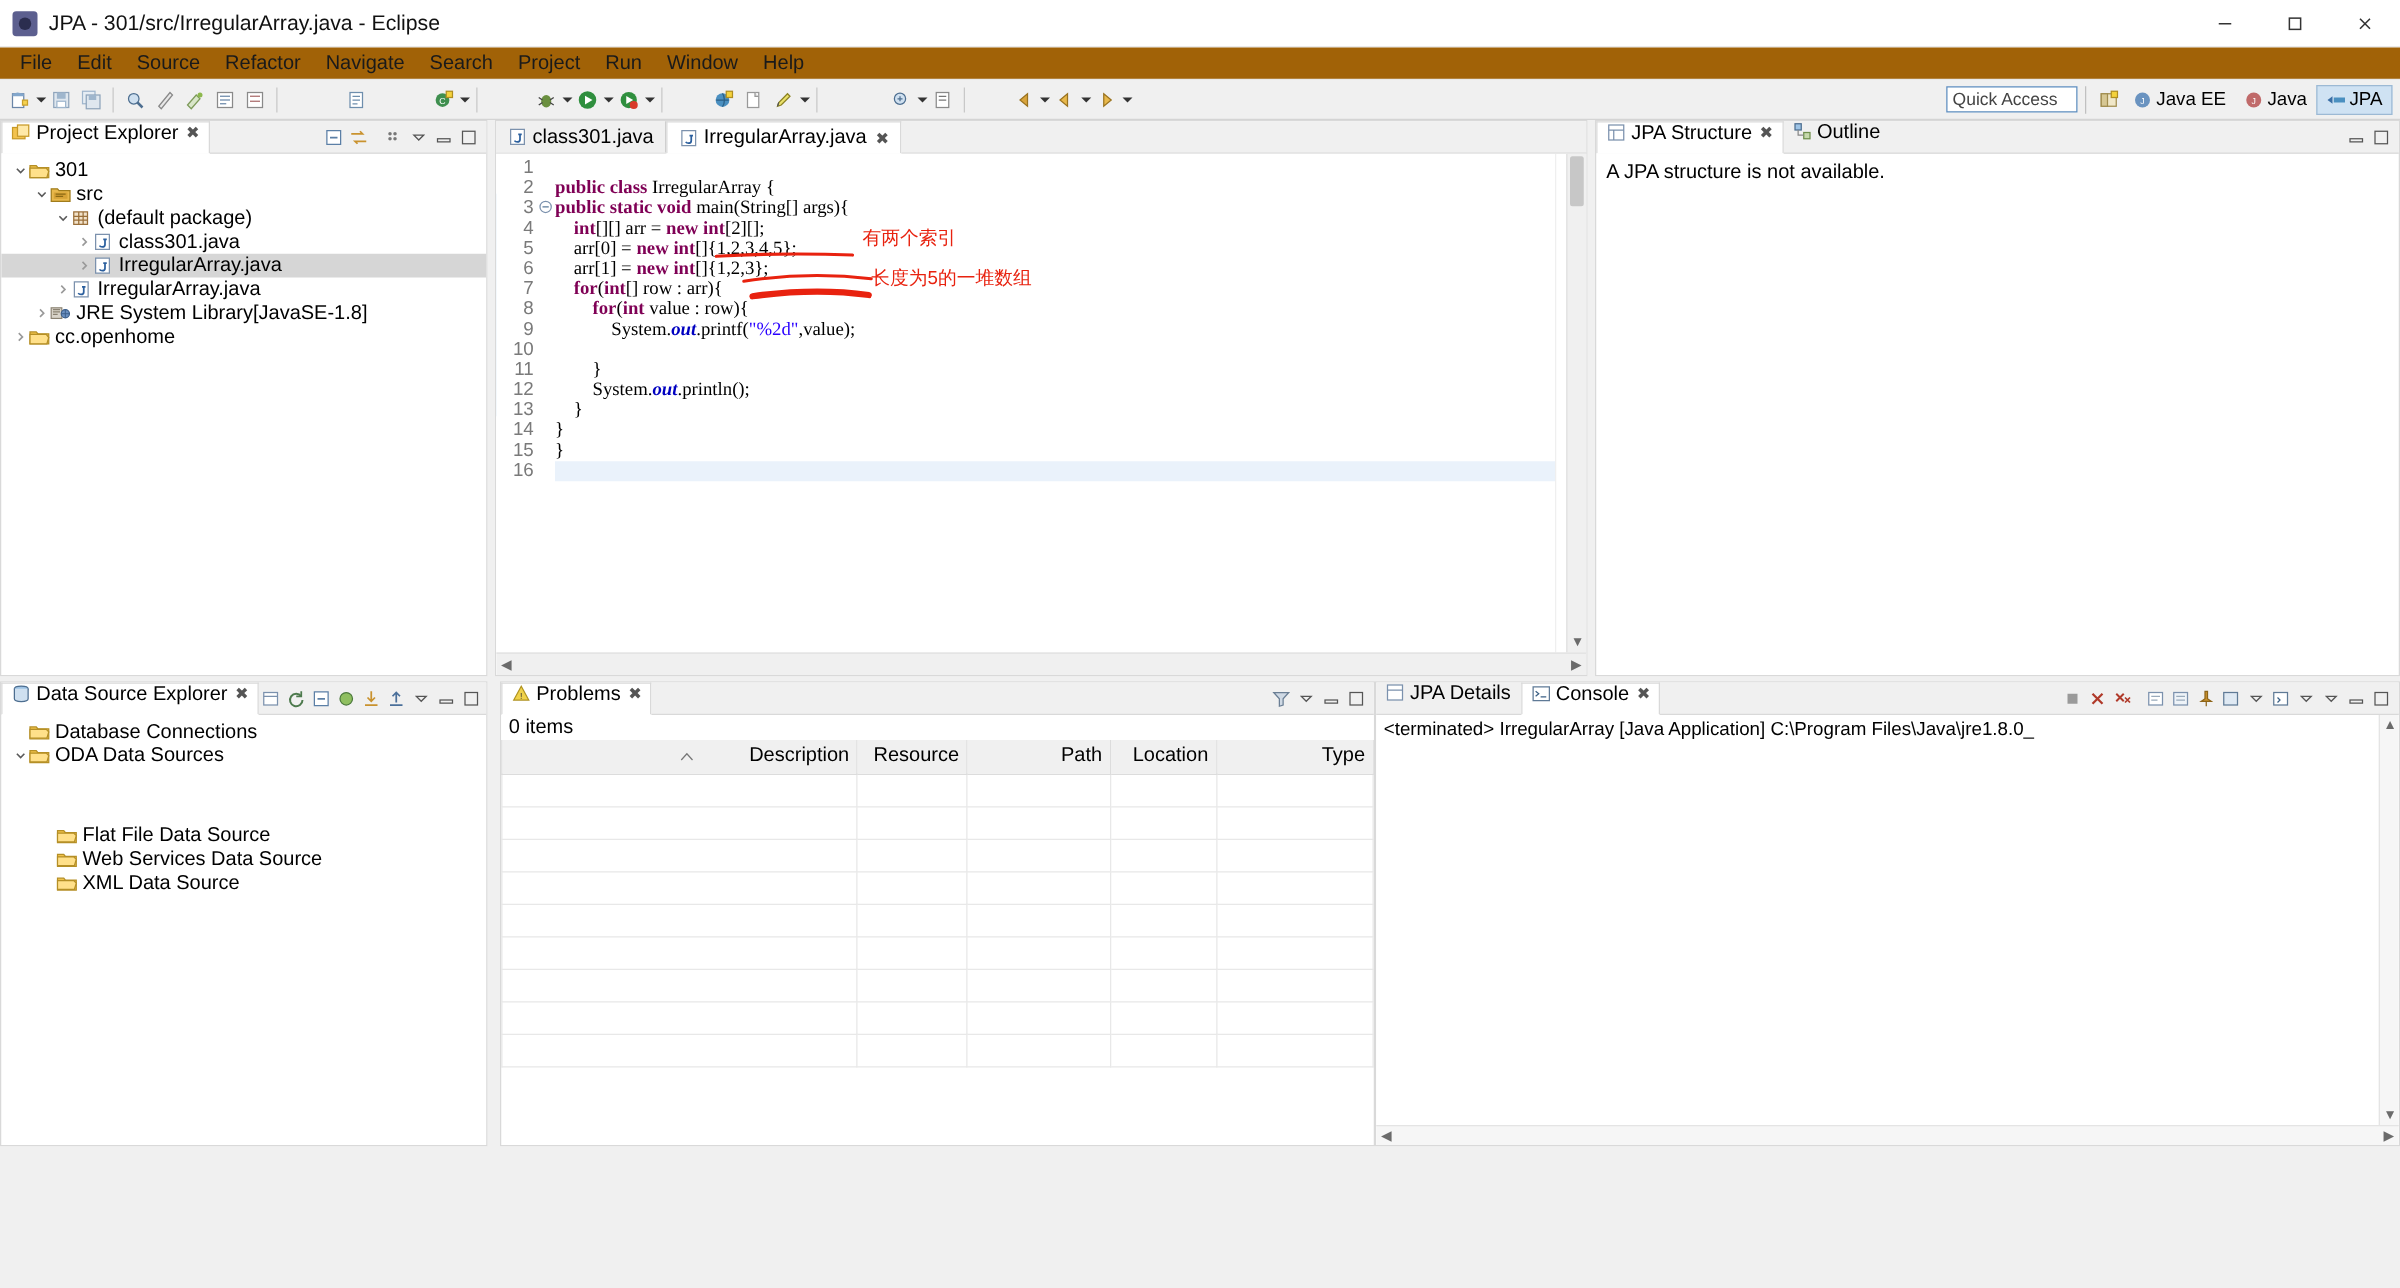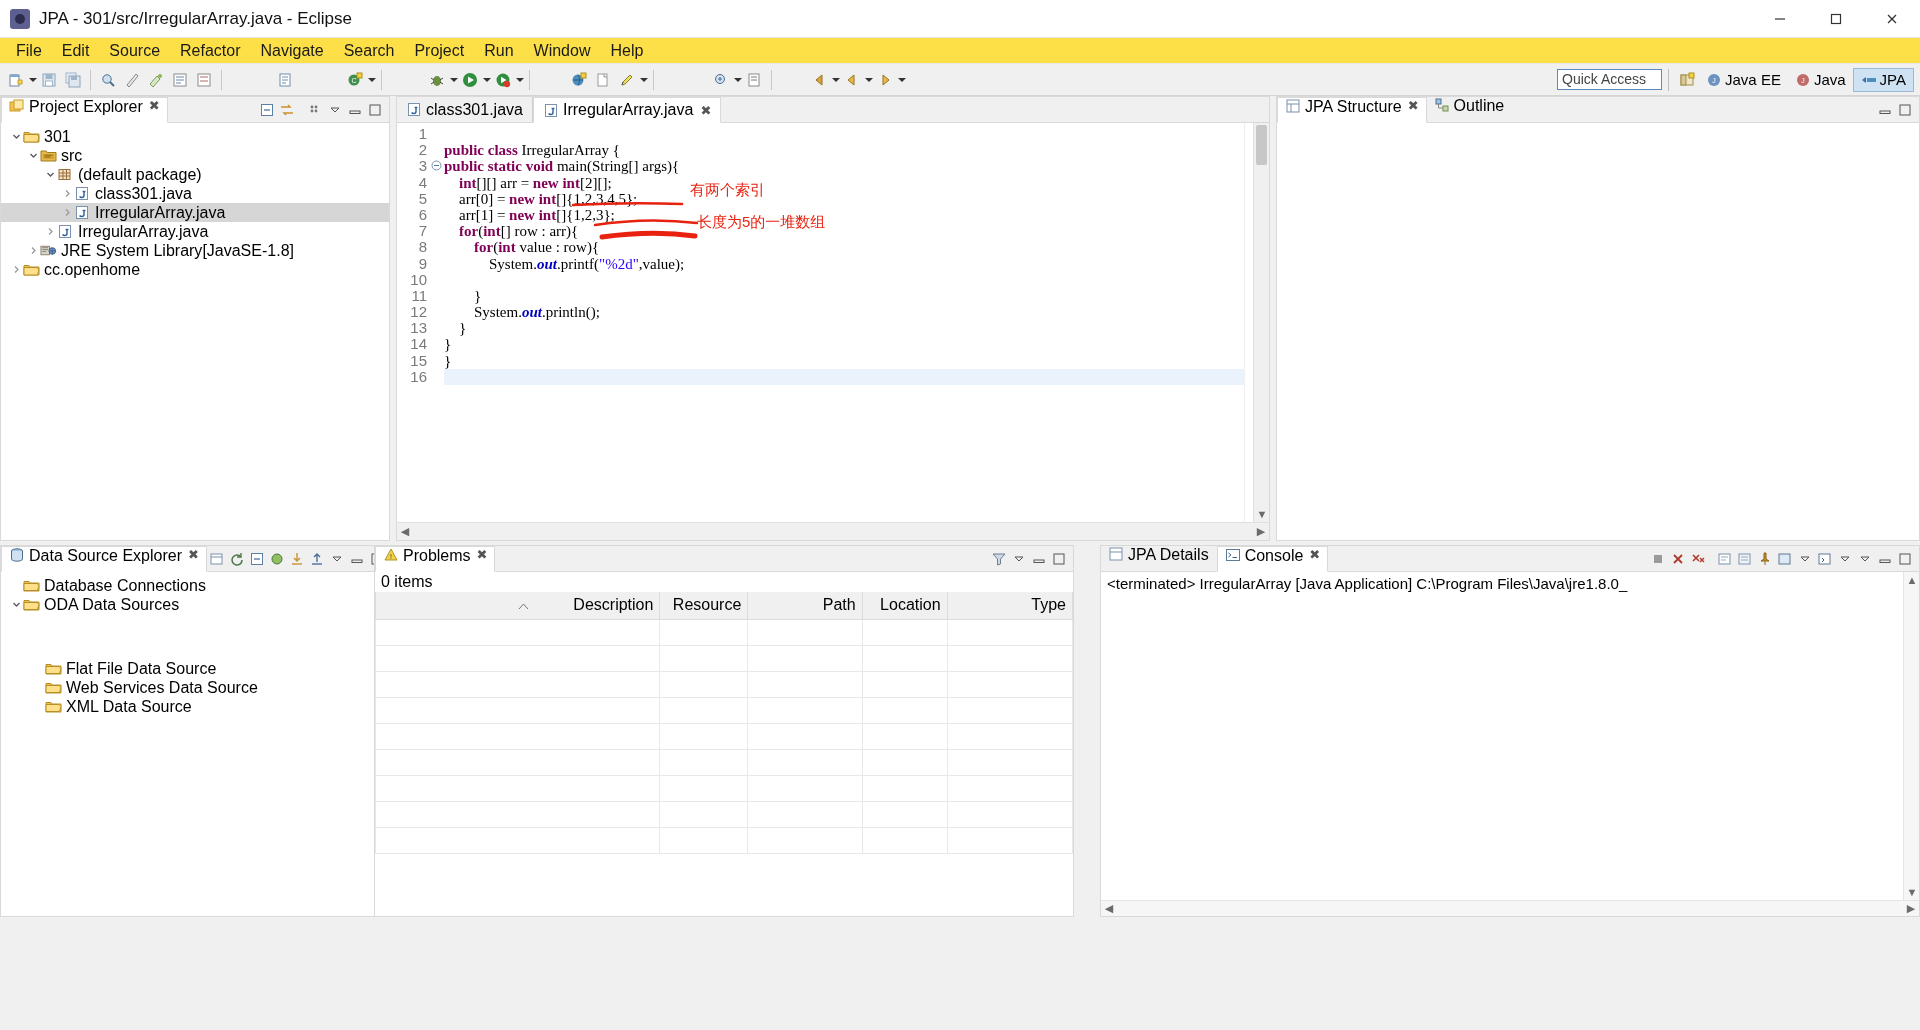--- a/index.html
+++ b/index.html
@@ -26,21 +26,21 @@
   #title-icon::after{
     content:"";position:absolute;left:5px;top:5px;width:10px;height:10px;
     border-radius:50%;background:#2b2d4f;
   }
   #title-text { font-size:17px; color:#111; }
   #win-controls { margin-left:auto; display:flex; height:38px; }
   .wbtn { width:56px;height:38px;display:flex;align-items:center;justify-content:center;color:#333;font-size:15px;}
   .wbtn svg { display:block; }
 
   
-  #menubar { height:26px; background:#fde047; display:flex; align-items:center; padding-left:6px;
+  #menubar { height:26px; background:#a16207; display:flex; align-items:center; padding-left:6px;
              border-bottom:1px solid #e8e8e8;}
   .menu-item { padding:2px 10px; font-size:16px; color:#1a1a1a; white-space:nowrap;}
 
   
   #toolbar { height:32px; background:#f0f0f0; display:flex; align-items:center;
              border-bottom:1px solid #d4d4d4; padding-left:4px; position:relative;}
   .tb { width:22px;height:22px;margin:0 1px;display:flex;align-items:center;justify-content:center;
         border-radius:2px;}
   .tbsep { width:1px;height:20px;background:#c8c8c8;margin:0 5px;}
   .caret { width:9px;height:22px;display:flex;align-items:center;justify-content:center;}
@@ -709,20 +709,21 @@
               <rect x="3" y="9" width="10" height="2.5" fill="none" stroke="#555"></rect>
             </svg>
         </span>
         <span class="tool">
           <svg class="ic" viewBox="0 0 16 16">
               <rect x="3" y="3" width="10" height="10" fill="none" stroke="#555"></rect>
             </svg>
         </span>
       </div>
     </div>
+    <div style="padding:6px 8px;font-size:16px;">A JPA structure is not available.</div>
   </div>
 
   <div class="view" id="dse" style="left:0;top:449px;width:390px;height:372px;">
     <div class="view-tabs">
       <div class="vtab active">
         <span class="ti">
           <svg class="ic" viewBox="0 0 16 16">
               <ellipse cx="8" cy="4" rx="5.5" ry="2.2" fill="#9ec4e6" stroke="#4d6e90"></ellipse>
               <path d="M2.5 4v8c0 1.2 2.5 2.2 5.5 2.2s5.5-1 5.5-2.2V4" fill="#cfe0f0" stroke="#4d6e90"></path>
             </svg>
@@ -834,21 +835,21 @@
             <svg width="17" height="14" viewBox="0 0 17 14">
               <path d="M1 2.5h5l1.2 1.5H16v8H1z" fill="#f0c24a" stroke="#b58f26"></path>
               <path d="M1 4.5h13l2 2-1.5 5H1z" fill="#ffe08a" stroke="#b58f26"></path>
             </svg>
           </span>
           <span class="tlabel">XML Data Source</span>
         </div>
       </div>
   </div>
 
-  <div class="view" id="problems" style="left:374px;top:449px;width:700px;height:372px;">
+  <div class="view" id="problems" style="left:400px;top:449px;width:700px;height:372px;">
     <div class="view-tabs">
       <div class="vtab active">
         <span class="ti">
           <svg class="ic" viewBox="0 0 16 16">
               <path d="M8 2l6 11H2z" fill="#f0d24a" stroke="#b09320"></path>
               <text x="8" y="12" font-size="7" text-anchor="middle" fill="#333" font-family="Liberation Sans">!</text>
             </svg>
         </span>
         <span>Problems</span>
         <span class="closex">✖</span>

